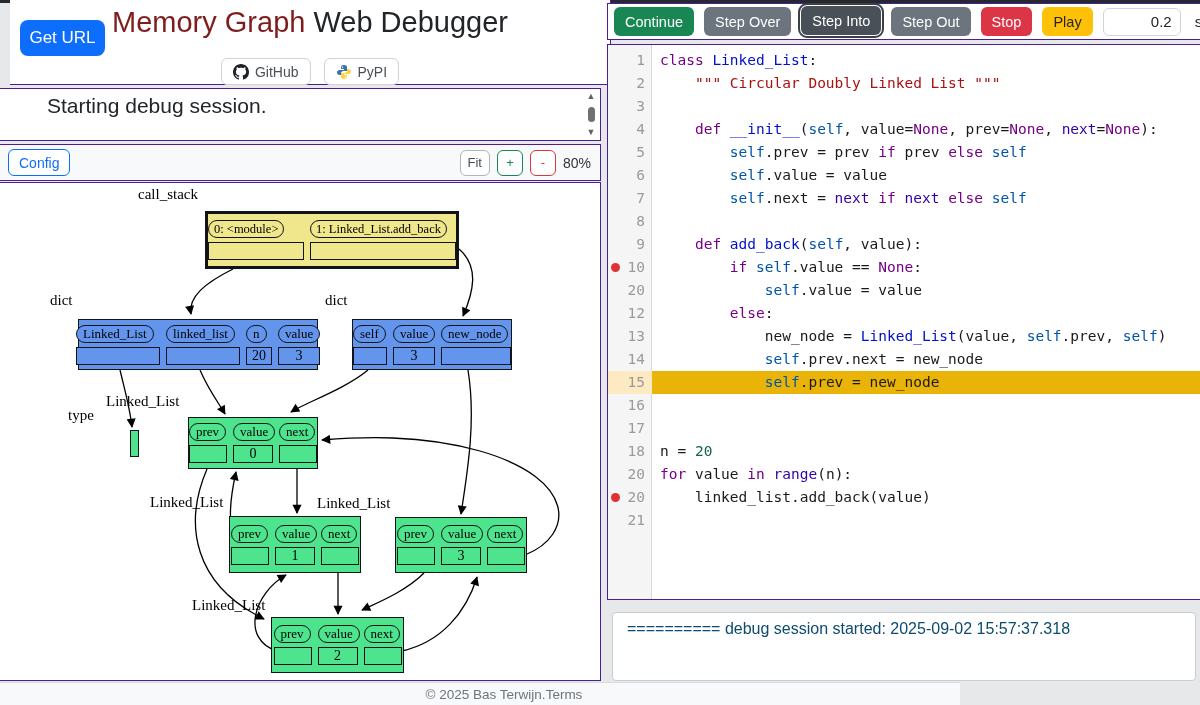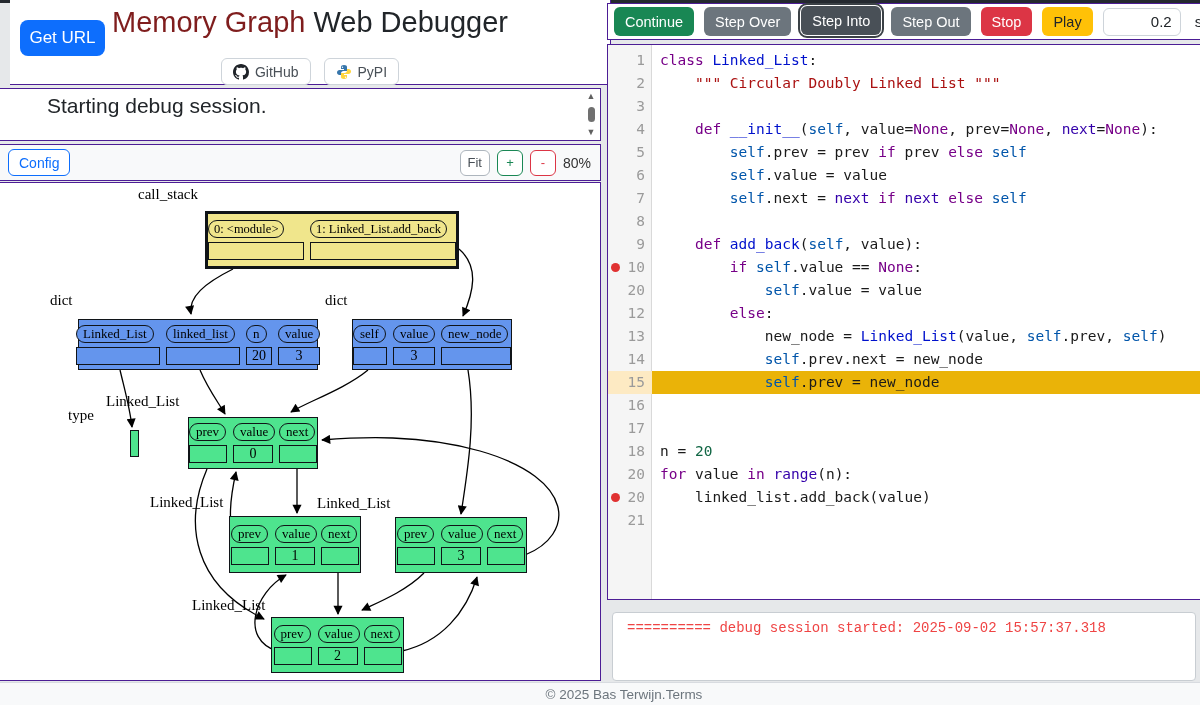--- a/index.html
+++ b/index.html
@@ -69,23 +69,23 @@
   .bp { position:absolute; left:3px; top:7px; width:9px; height:9px; border-radius:50%; background:#e03131; }
   .cline { padding-left:8px; white-space:pre; color:#1a1a1a; }
   .tok-k { color:#770088; }
   .tok-d { color:#0011cc; }
   .tok-s { color:#0055aa; }
   .tok-b { color:#3300aa; }
   .tok-r { color:#aa1111; }
   .tok-n { color:#116644; }
 
   .log-card { left:612px; top:612px; width:584px; height:69px; border:1px solid #c8cdd2; border-radius:4px; }
-  .log-text { position:absolute; left:14px; top:7px; font-family:Liberation Mono, monospace; font-size:14px; color:#ef4444; }
-
-  .footer { position:absolute; left:0; top:682px; width:1200px; height:23px; background:#f8f9fa; border-top:1px solid #d8dbe0;
+  .log-text { position:absolute; left:14px; top:7px; font-family:Liberation Sans, sans-serif; font-size:16px; color:#0c4a6e; }
+
+  .footer { position:absolute; left:0; top:682px; width:960px; height:23px; background:#f8f9fa; border-top:1px solid #d8dbe0;
     display:flex; align-items:center; justify-content:center; font-size:13.5px; color:#6c757d;padding-left:48px; }
   .footer a { color:#6c757d; text-decoration:none; }
 </style>
 </head>
 <body>
 
 <div class="topbar"></div>
 
 <div class="card header-card">
   <button class="geturl-btn">Get URL</button>

